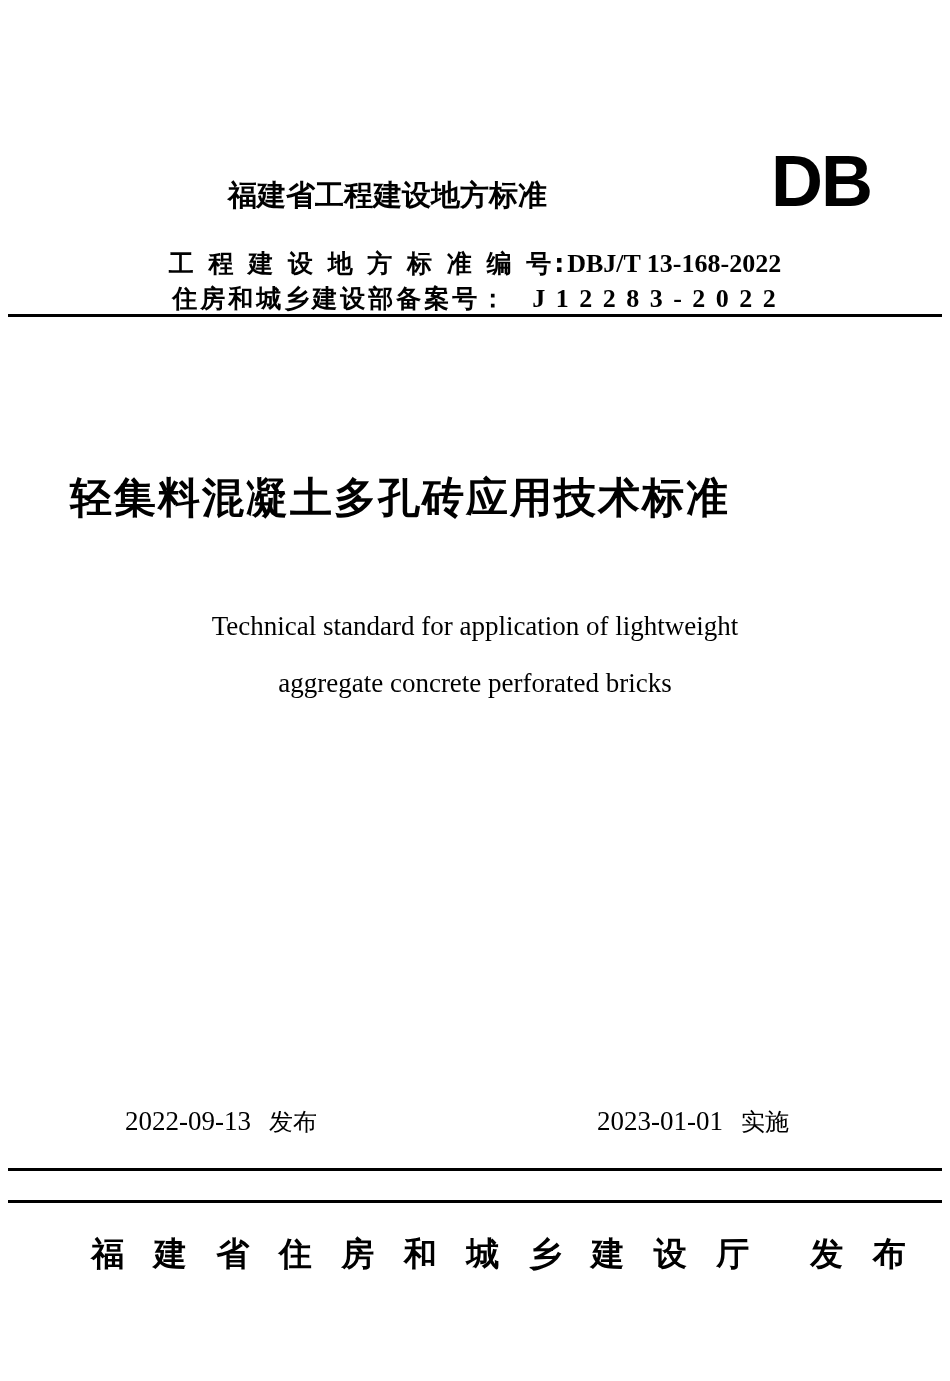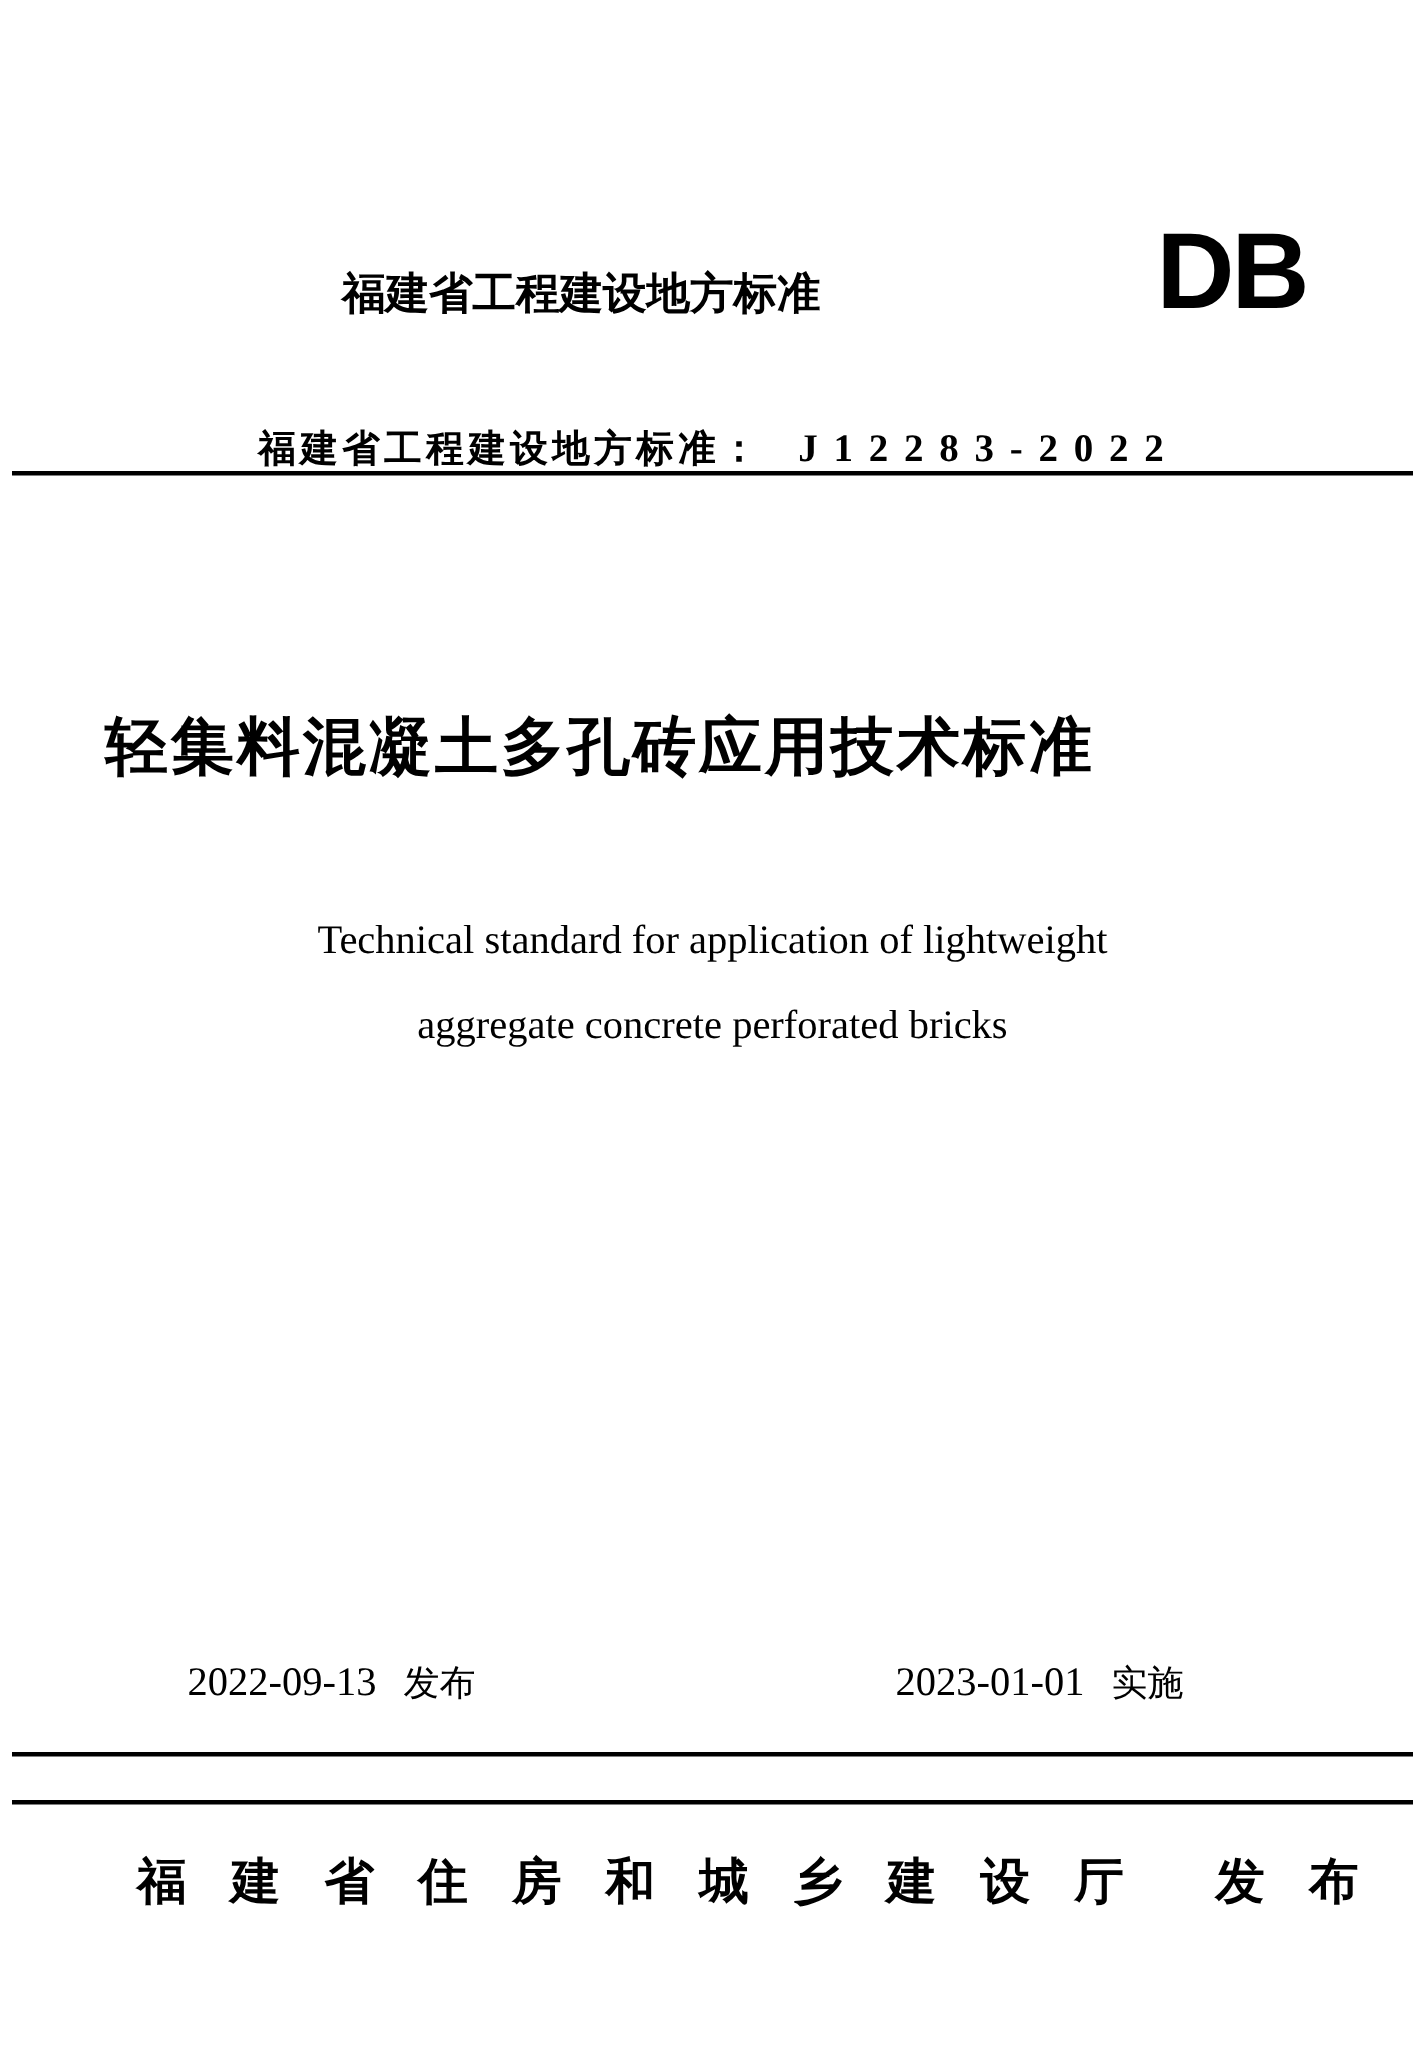--- a/index.html
+++ b/index.html
@@ -164,23 +164,26 @@
 </style>
 </head>
 <body>
 
 <div class="page">
 
   <div class="header">
     <div class="std-series">福建省工程建设地方标准</div>
     <div class="db-logo">DB</div>
 
+    <div class="code-line code-line-1">
+      <span class="cn">工 程 建 设 地 方 标 准 编 号:</span><span class="num">DBJ/T  13-168-2022</span>
+    </div>
 
     <div class="code-line code-line-2">
-      <span class="cn">福建省工程建设地方标准：</span><span class="num">J 1 2 2 8 3 - 2 0 2 2</span>
+      <span class="cn">住房和城乡建设部备案号：</span><span class="num">J 1 2 2 8 3 - 2 0 2 2</span>
     </div>
   </div>
 
   <hr class="rule rule-top">
 
   <div class="title-cn">轻集料混凝土多孔砖应用技术标准</div>
 
   <div class="title-en title-en-2">aggregate concrete perforated bricks</div>
   <div class="title-en title-en-1">Technical standard for application of lightweight</div>
 

